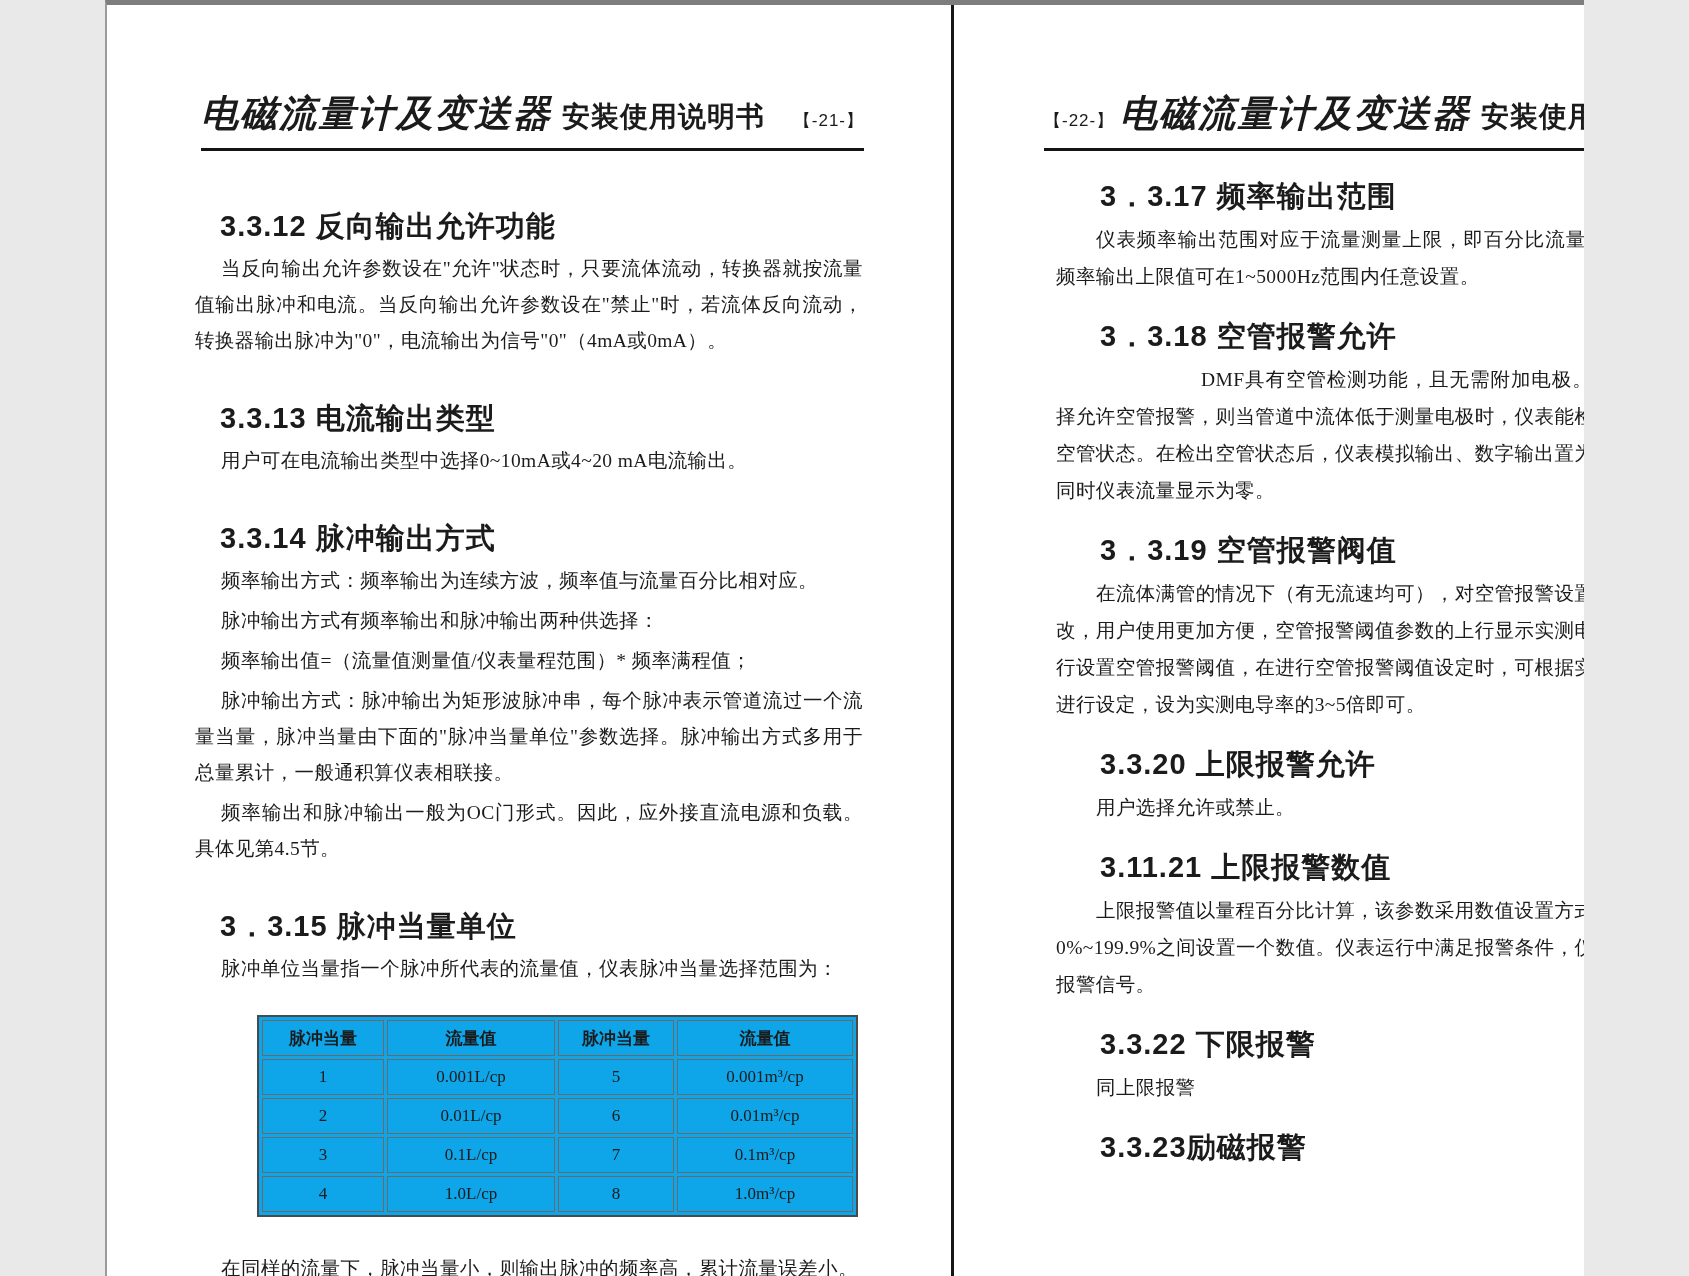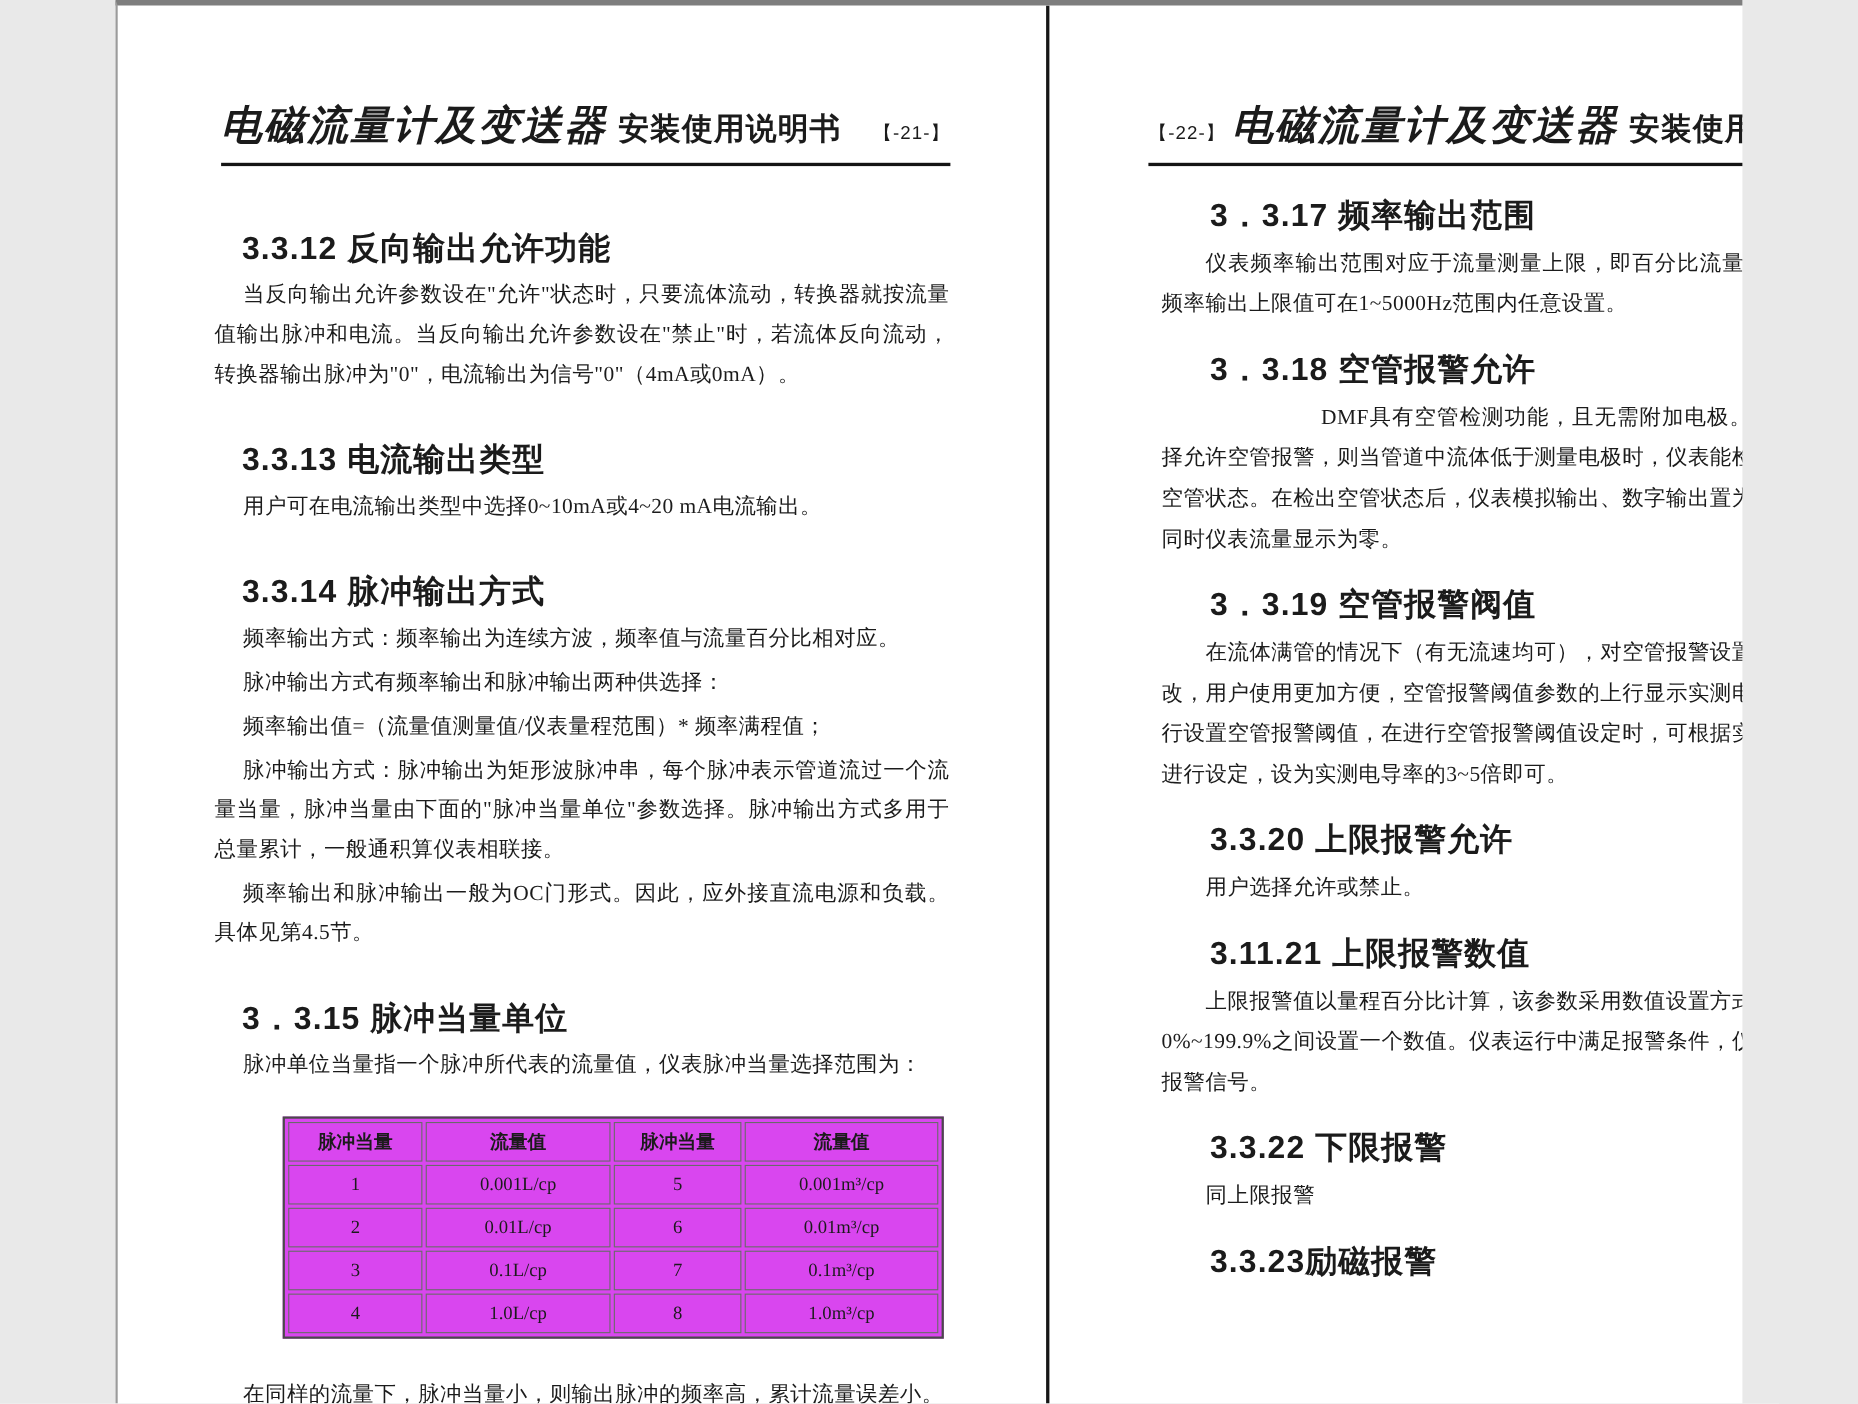--- a/index.html
+++ b/index.html
@@ -48,21 +48,21 @@
   p.para.indent-xl { text-indent:145px; }
 
   .sec-first-left  h3.sec-title { margin-top:56px; }
   .sec-first-right h3.sec-title { margin-top:56px; }
   .sec-gap-lg h3.sec-title { margin-top:44px; }
 
   
   table.pulse-table {
     margin:28px 0 0 62px;
     border-collapse:separate; border-spacing:3px;
-    border:2px solid #4a4a4a; background:#d946ef;
+    border:2px solid #4a4a4a; background:#0ea5e9;
   }
   .pulse-table th, .pulse-table td {
     border:1px solid #6a6a6a; text-align:center; vertical-align:middle;
     font-size:17px; padding:5px 8px; height:24px;
   }
   .pulse-table th { font-family:"Liberation Sans", sans-serif; font-weight:bold; }
   .pulse-table .c1 { width:104px; } .pulse-table .c2 { width:150px; }
   .pulse-table .c3 { width:98px; }  .pulse-table .c4 { width:158px; }
   p.after-table { margin-top:34px; text-indent:34px; }
 </style>

